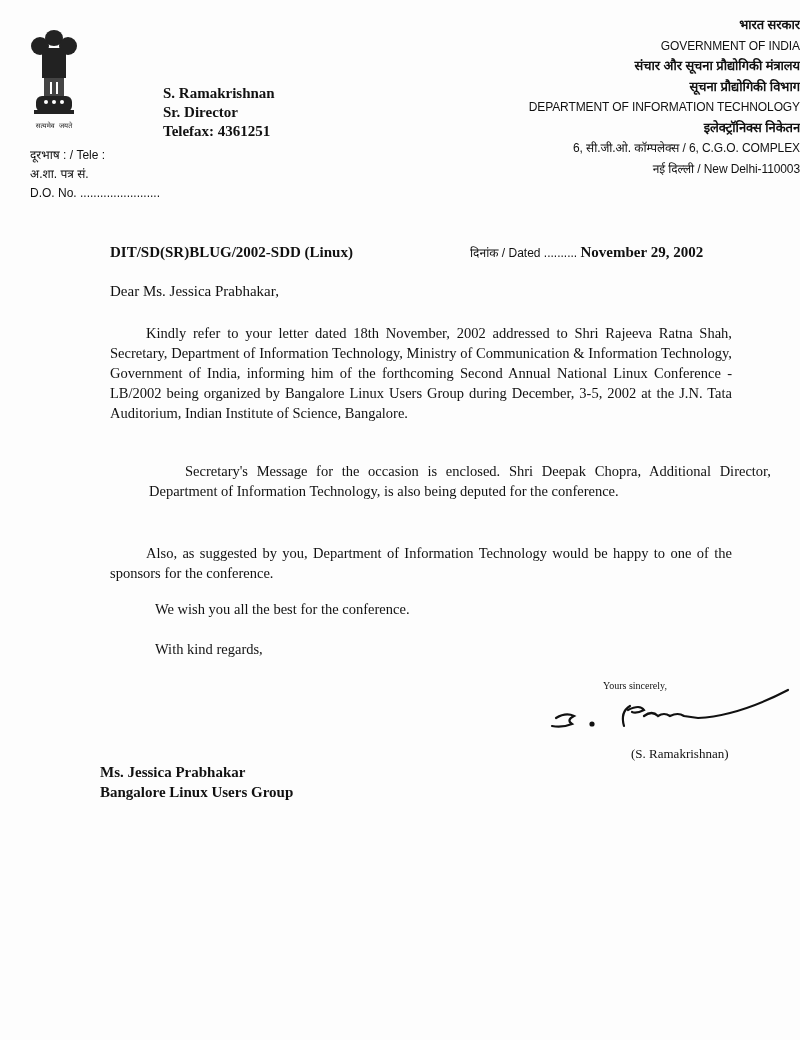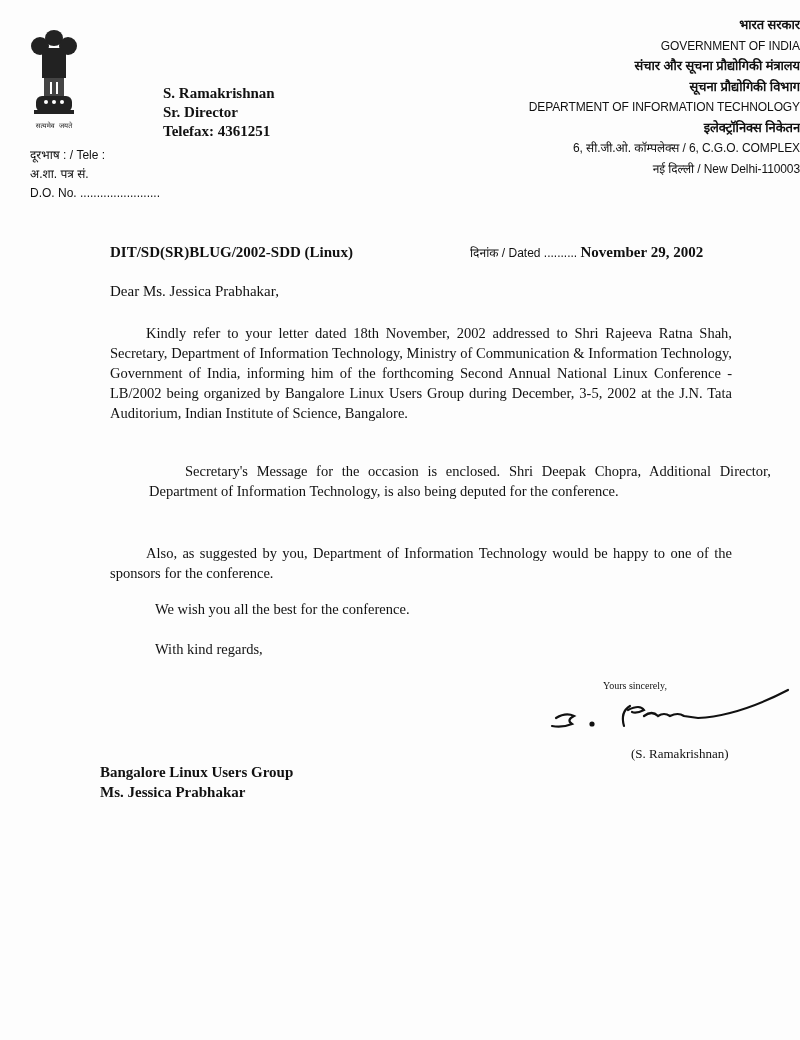--- a/index.html
+++ b/index.html
@@ -92,15 +92,15 @@
     <path d="M8 32 Q18 26 26 30 Q18 34 24 38 Q14 42 4 40"></path>
     <circle cx="44" cy="38" r="1.5" fill="#111"></circle>
     <path d="M82 20 Q72 26 76 40"></path>
     <path d="M80 24 Q92 18 96 24 Q88 28 84 26"></path>
     <path d="M96 30 Q104 24 110 30 Q116 26 122 30 Q130 26 136 30 L150 32 Q190 30 240 4"></path>
   </svg>
 </div>
 <div class="abs signame">(S. Ramakrishnan)</div>
 
 <div class="abs addressee">
+  <div>Ms. Jessica Prabhakar</div>
   <div>Bangalore Linux Users Group</div>
-  <div>Ms. Jessica Prabhakar</div>
 </div>
 
 </body></html>

